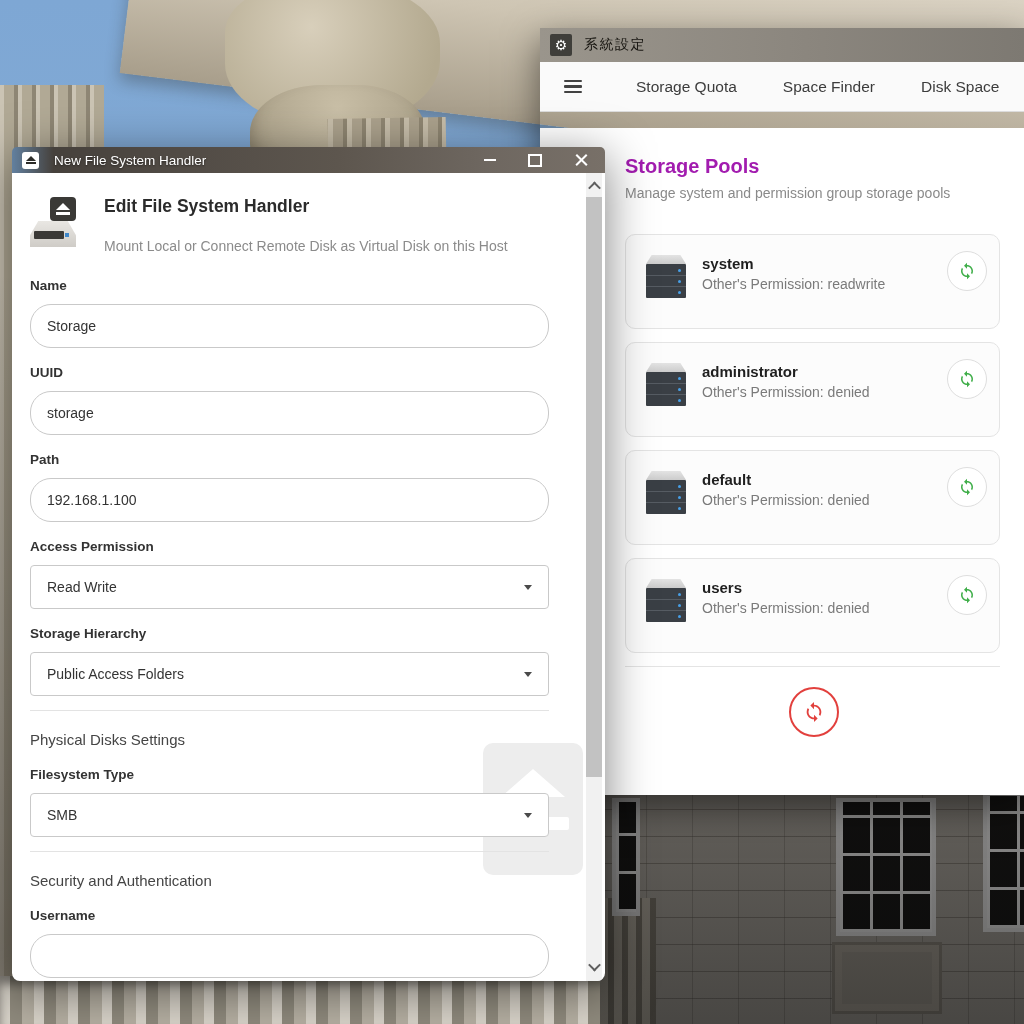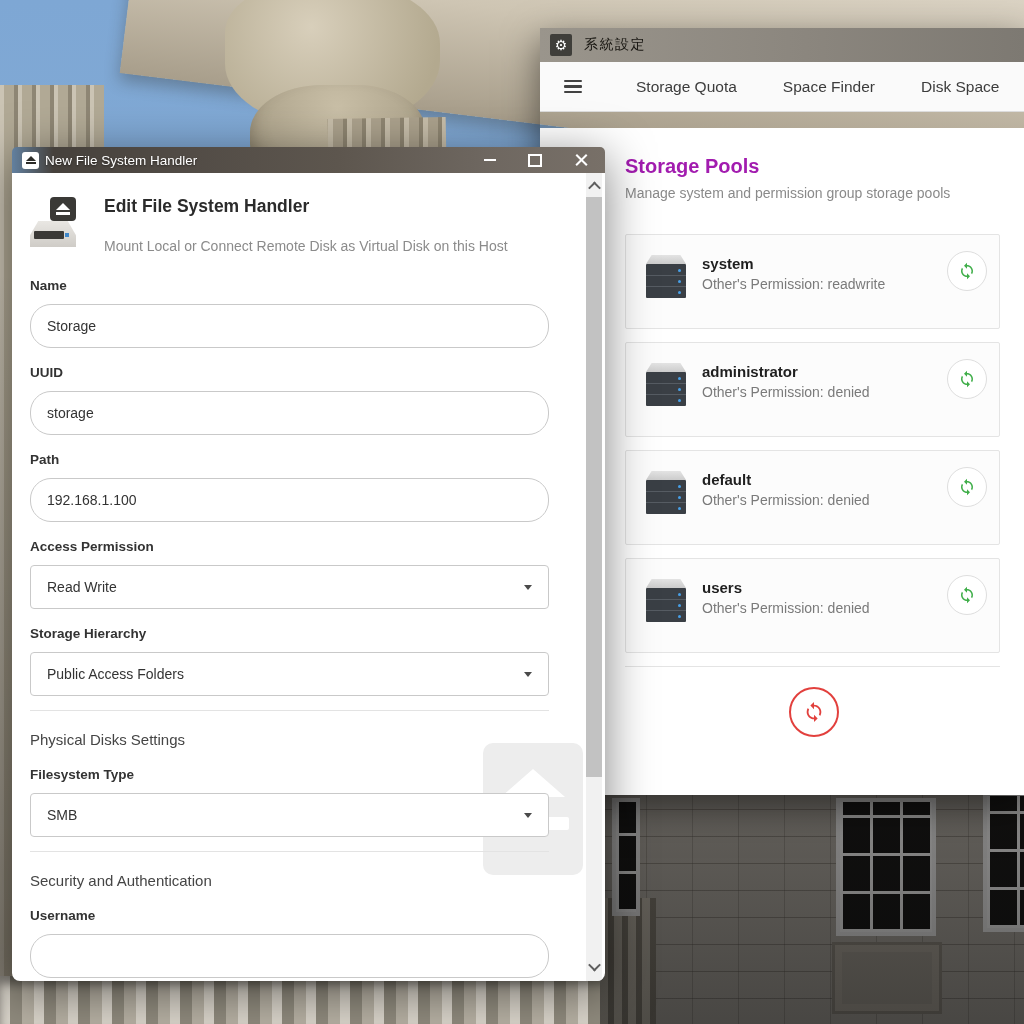--- a/index.html
+++ b/index.html
@@ -54,21 +54,21 @@
   .st-nav{height:50px;background:#fafafa;border-bottom:1px solid #dcdcdc;display:flex;
         align-items:center;padding-left:24px;box-sizing:border-box;}
   .hamburger{width:18px;display:flex;flex-direction:column;gap:3px;cursor:pointer;}
   .hamburger i{display:block;height:2.5px;background:#424242;border-radius:1px;}
   .st-tabs{display:flex;gap:46px;margin-left:54px;}
   .st-tab{font-size:15.5px;color:#3c3c3c;cursor:pointer;white-space:nowrap;}
   .st-content{position:absolute;left:0;right:0;top:100px;bottom:0;background:#fff;
         padding:26px 28px 0 85px;box-sizing:border-box;overflow:hidden;}
   .pg-title{font-size:20px;font-weight:bold;color:#a21caf;line-height:24px;}
   .pg-sub{font-size:14px;color:#8a8a8a;margin-top:6px;line-height:18px;}
-  .pool-card{width:375px;height:95px;background:#fcfcfc;border:1px solid #e4e4e4;border-radius:2px;
+  .pool-card{width:375px;height:95px;background:#fcfcfc;border:1px solid #e4e4e4;border-radius:10px;
         margin-bottom:13px;position:relative;display:flex;gap:16px;padding:18px 0 0 20px;box-sizing:border-box;}
   .pool-card.first{margin-top:32px;}
   .server-icon{width:40px;height:44px;margin-top:2px;flex-shrink:0;}
   .srv-lid{height:9px;background:linear-gradient(180deg,#e3e3e3,#cccccc);
         clip-path:polygon(14% 0,86% 0,100% 100%,0 100%);}
   .srv-body{height:34px;background:#3a3f45;border-radius:1px;padding-top:1px;box-sizing:border-box;}
   .srv-row{height:10px;border-bottom:1px solid #565c63;position:relative;}
   .srv-row:last-child{border-bottom:none;}
   .srv-row::after{content:"";position:absolute;right:5px;top:3.5px;width:3px;height:3px;
         background:#47a0e8;border-radius:50%;}
@@ -78,21 +78,21 @@
         border-radius:50%;background:#fff;display:flex;align-items:center;justify-content:center;cursor:pointer;}
   .refresh-btn svg{width:18px;height:18px;}
   .pool-divider{width:375px;height:1px;background:#e4e4e4;margin-top:12px;}
   .load-refresh{width:46px;height:46px;border:2px solid #e2403d;border-radius:50%;background:#fff;
         margin:20px 0 0 164px;display:flex;align-items:center;justify-content:center;cursor:pointer;}
   .load-refresh svg{width:22px;height:22px;}
 
   
   .dlg{position:absolute;left:12px;top:147px;width:593px;z-index:2;
         filter:drop-shadow(0 10px 24px rgba(0,0,0,.5));}
-  .dlg-titlebar{height:26px;border-radius:5px 5px 0 0;display:flex;align-items:center;gap:6px;
+  .dlg-titlebar{height:26px;border-radius:5px 5px 0 0;display:flex;align-items:center;gap:15px;
         padding:0 14px 0 10px;box-sizing:border-box;
         background:linear-gradient(90deg,#62809f 0%,#46413c 7%,#524c46 30%,#5d564e 55%,#6e6760 80%,#787068 100%);}
   .dlg-appicon{width:17px;height:17px;background:#fff;border-radius:3px;display:flex;flex-direction:column;
         align-items:center;justify-content:center;gap:1px;flex-shrink:0;}
   .dlg-appicon .tri{width:0;height:0;border-left:5px solid transparent;border-right:5px solid transparent;
         border-bottom:5px solid #2d2c29;}
   .dlg-appicon .bar{width:10px;height:2px;background:#2d2c29;}
   .dlg-title{color:#fff;font-size:13.5px;flex:1;text-shadow:0 1px 2px rgba(0,0,0,.5);}
   .dlg-controls{display:flex;gap:32px;align-items:center;margin-right:2px;}
   .ctl{cursor:pointer;display:flex;align-items:center;justify-content:center;}

